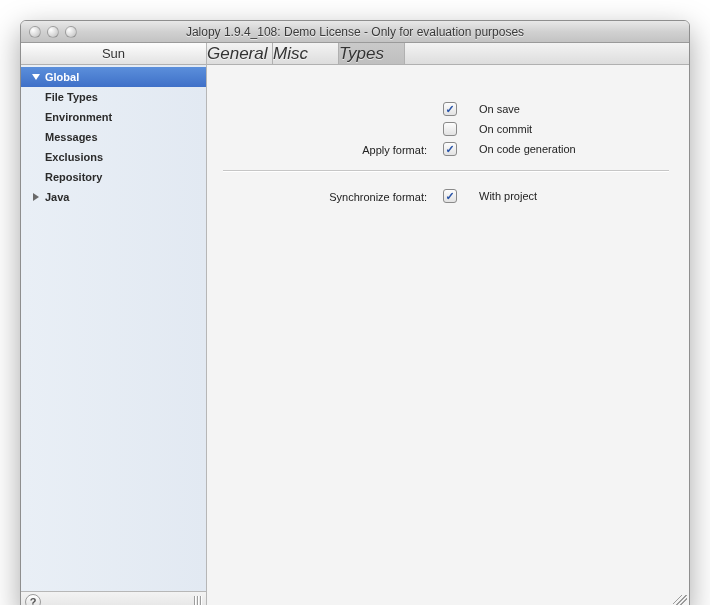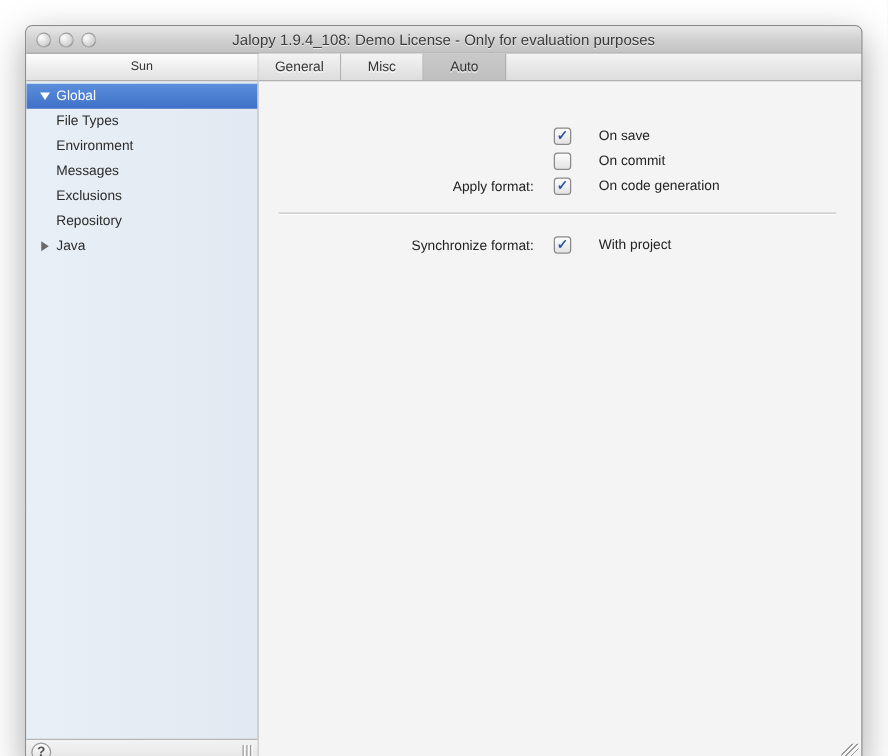--- a/index.html
+++ b/index.html
@@ -62,28 +62,29 @@
       display: flex;
       flex-direction: column;
     }
     .sidebar-header {
       height: 22px;
       background: linear-gradient(to bottom, #fdfdfd, #e2e2e2);
       border-bottom: 1px solid #b0b0b0;
       display: flex;
       align-items: center;
       justify-content: center;
-      font-size: 10px;
+      font-size: 13px;
       color: #333;
       text-shadow: 0 1px 0 rgba(255,255,255,0.7);
     }
     .tree {
       flex: 1;
       padding-top: 2px;
       overflow: auto;
+      font-weight: bold;
     }
     .tree-row {
       height: 20px;
       display: flex;
       align-items: center;
       padding-left: 10px;
       color: #2b2b2b;
       cursor: default;
     }
     .tree-row.selected {
@@ -154,27 +155,28 @@
     .tabs {
       height: 22px;
       display: flex;
       border-bottom: 1px solid #b0b0b0;
       background: linear-gradient(to bottom, #f3f3f3, #dddddd);
     }
     .tab {
       width: 66px;
       display: flex;
       align-items: center;
-      justify-content: center;
-      font-size: 11px;
+      justify-content: flex-start;
+      font-size: 17px;
       border-right: 1px solid #b0b0b0;
       color: #333;
       text-shadow: 0 1px 0 rgba(255,255,255,0.6);
       cursor: default;
       background: linear-gradient(to bottom, #f3f3f3, #dddddd);
+      font-style: italic;
     }
     .tab.active {
       background: linear-gradient(to bottom, #c9c9c9, #bfbfbf);
     }
     .tabs-rest {
       flex: 1;
     }
     .pane {
       flex: 1;
       padding: 22px 20px 10px 16px;
@@ -296,21 +298,21 @@
 
     <div class="content">
       <div class="tabs">
         <div class="tab">
             <span>General</span>
           </div>
         <div class="tab">
             <span>Misc</span>
           </div>
         <div class="tab active">
-            <span>Auto</span>
+            <span>Types</span>
           </div>
         <div class="tabs-rest"></div>
       </div>
 
       <div class="pane">
         <div class="form-row">
           <div class="form-label">Apply format:</div>
           <div class="form-controls">
             <div class="check-wrap">
               <span class="aqua-check checked"></span>

